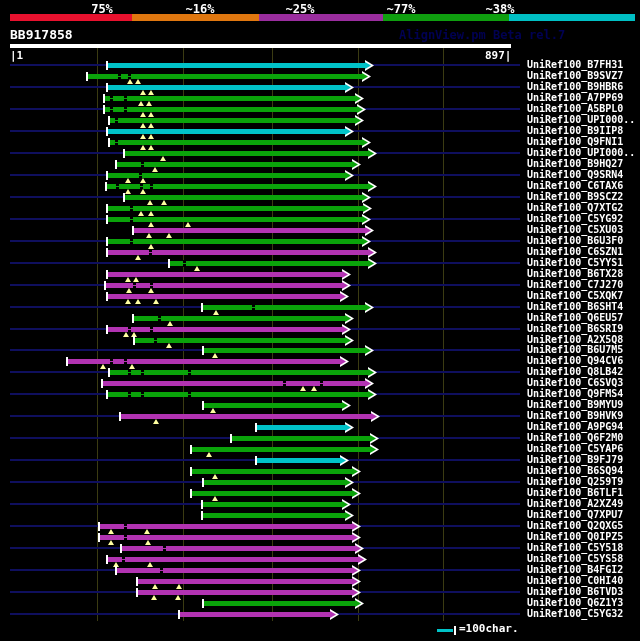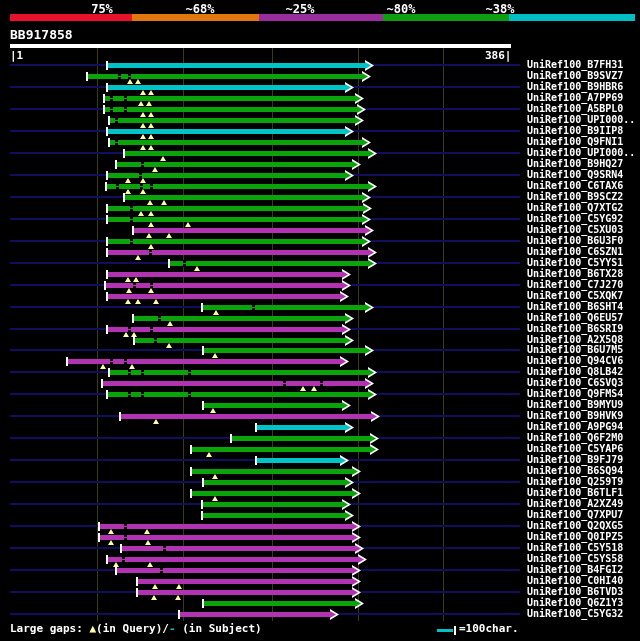--- a/index.html
+++ b/index.html
@@ -35,32 +35,33 @@
   #unit-label{left:459px;top:622px;font-size:11px;}
 </style>
 </head>
 <body>
 
 <div id="app">
   <div id="scale-bar">
       <div class="seg" style="left: 10px; width: 122px; background: rgb(232, 17, 46);"></div>
       <div class="pct-label" style="left: 102px;">75%</div>
       <div class="seg" style="left: 132px; width: 127px; background: rgb(224, 119, 15);"></div>
-      <div class="pct-label" style="left: 200px;">~68%</div>
+      <div class="pct-label" style="left: 200px;">~16%</div>
       <div class="seg" style="left: 259px; width: 124px; background: rgb(154, 45, 158);"></div>
       <div class="pct-label" style="left: 300px;">~25%</div>
       <div class="seg" style="left: 383px; width: 126px; background: rgb(15, 158, 15);"></div>
-      <div class="pct-label" style="left: 401px;">~80%</div>
+      <div class="pct-label" style="left: 401px;">~77%</div>
       <div class="seg" style="left: 509px; width: 126px; background: rgb(0, 191, 196);"></div>
       <div class="pct-label" style="left: 500px;">~38%</div>
     </div>
   <div id="title" class="abs">BB917858</div>
+  <div id="watermark" class="abs">AlignView.pm Beta rel.7</div>
   <div id="querybar" class="abs"></div>
   <div id="ruler-start" class="abs ruler-label">|1</div>
-  <div id="ruler-end" class="abs ruler-label">386|</div>
+  <div id="ruler-end" class="abs ruler-label">897|</div>
   <div id="plot">
       <div class="grid-line" style="left: 97px;"></div>
       <div class="grid-line" style="left: 183px;"></div>
       <div class="grid-line" style="left: 272px;"></div>
       <div class="grid-line" style="left: 358px;"></div>
       <div class="grid-line" style="left: 443px;"></div>
       <div class="row-line" style="left: 10px; width: 510px; top: 64px;"></div>
       <div class="hit-bar" style="left: 108px; width: 257px; top: 63px; background: rgb(0, 195, 200);"></div>
       <div class="start-tick" style="left: 106px; top: 61px;"></div>
       <div class="arrow-outer" style="left: 365px; top: 60px;"></div>
@@ -478,17 +479,16 @@
       <div class="arrow-outer" style="left: 355px; top: 598px;"></div>
       <div class="arrow-inner" style="left: 355px; top: 600px; background: rgb(10, 163, 10);"></div>
       <div class="hit-label" style="top: 598px;">UniRef100_Q6Z1Y3</div>
       <div class="row-line" style="left: 10px; width: 510px; top: 613px;"></div>
       <div class="hit-bar" style="left: 180px; width: 150px; top: 612px; background: rgb(178, 51, 178);"></div>
       <div class="start-tick" style="left: 178px; top: 610px;"></div>
       <div class="arrow-outer" style="left: 330px; top: 609px;"></div>
       <div class="arrow-inner" style="left: 330px; top: 611px; background: rgb(178, 51, 178);"></div>
       <div class="hit-label" style="top: 609px;">UniRef100_C5YG32</div>
     </div>
-  <div id="footer"><span>Large gaps: </span><span class="fg-tri">▲</span><span>(in Query)/</span><span class="fg-cyan">-</span><span> (in Subject)</span></div>
   <div id="unit-line" class="abs"></div>
   <div id="unit-tick" class="abs"></div>
   <div id="unit-label" class="abs">=100char.</div>
 </div>
 
 </body></html>

